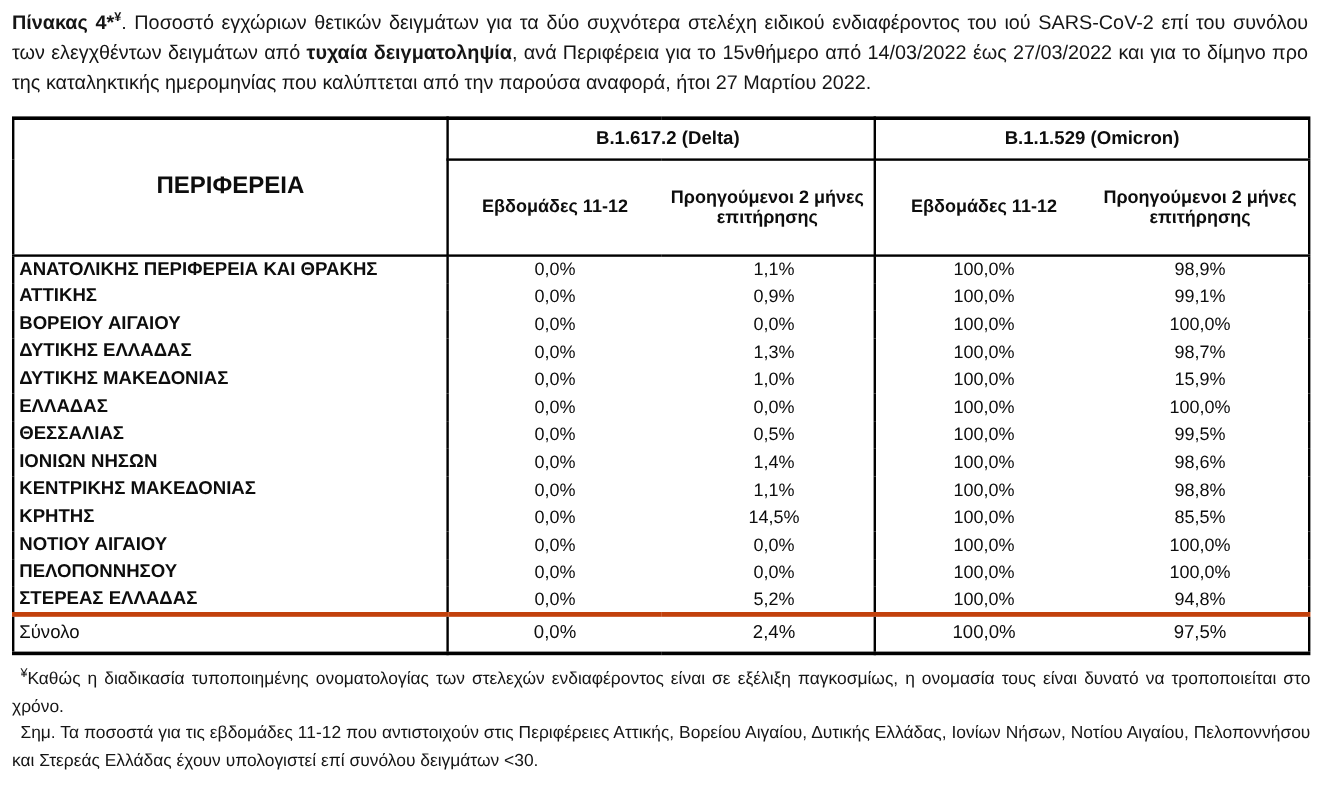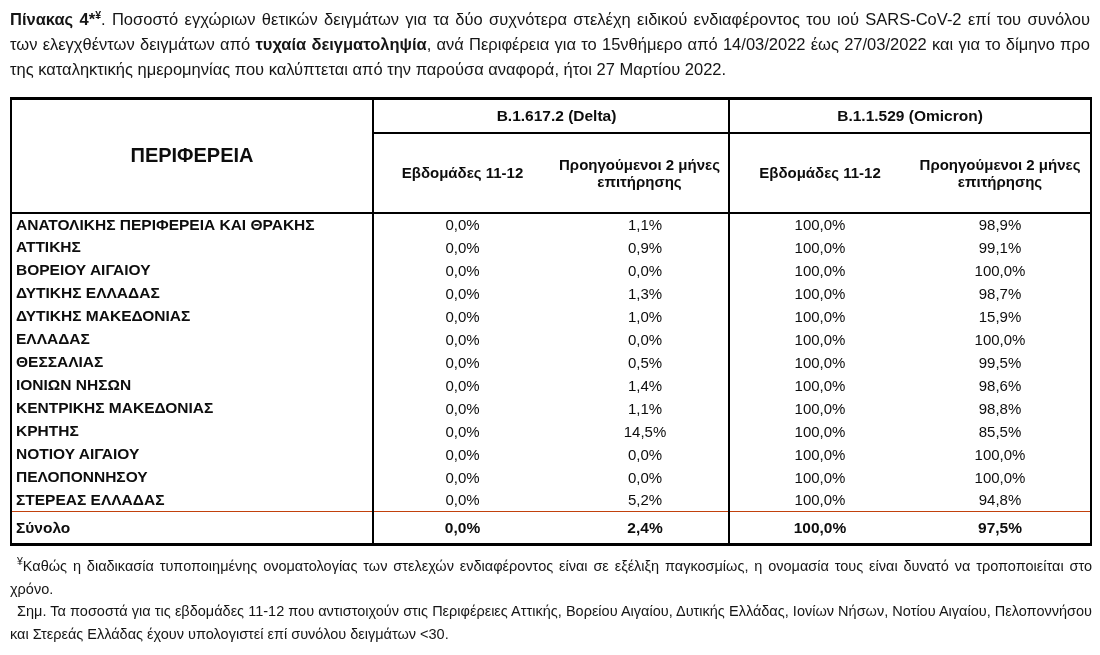--- a/index.html
+++ b/index.html
@@ -55,22 +55,22 @@
   tbody td { height: 23px; font-size: 15px; }
   tbody td.region {
     font-weight: bold; text-align: left; padding-left: 4px;
     border-right: 2px solid #000;
     font-size: 15.5px;
     white-space: nowrap; overflow: hidden;
   }
   tbody td.val { text-align: center; }
 
   tfoot td {
-    height: 33px; border-top: 1px solid #c2410c;
-    font-weight: bold; font-size: 15.5px;
+    height: 33px; border-top: 4px solid #c2410c;
+    font-weight: normal; font-size: 15.5px;
   }
   tfoot td.region { text-align: left; padding-left: 4px; border-right: 2px solid #000; }
   tfoot td.val { text-align: center; }
 
   
   .footnotes { margin-top: 9px; width: 1082px; color: #151515; }
   .footnotes p {
     font-size: 14.5px; line-height: 22.5px;
     text-align: justify; text-indent: 7px;
   }

